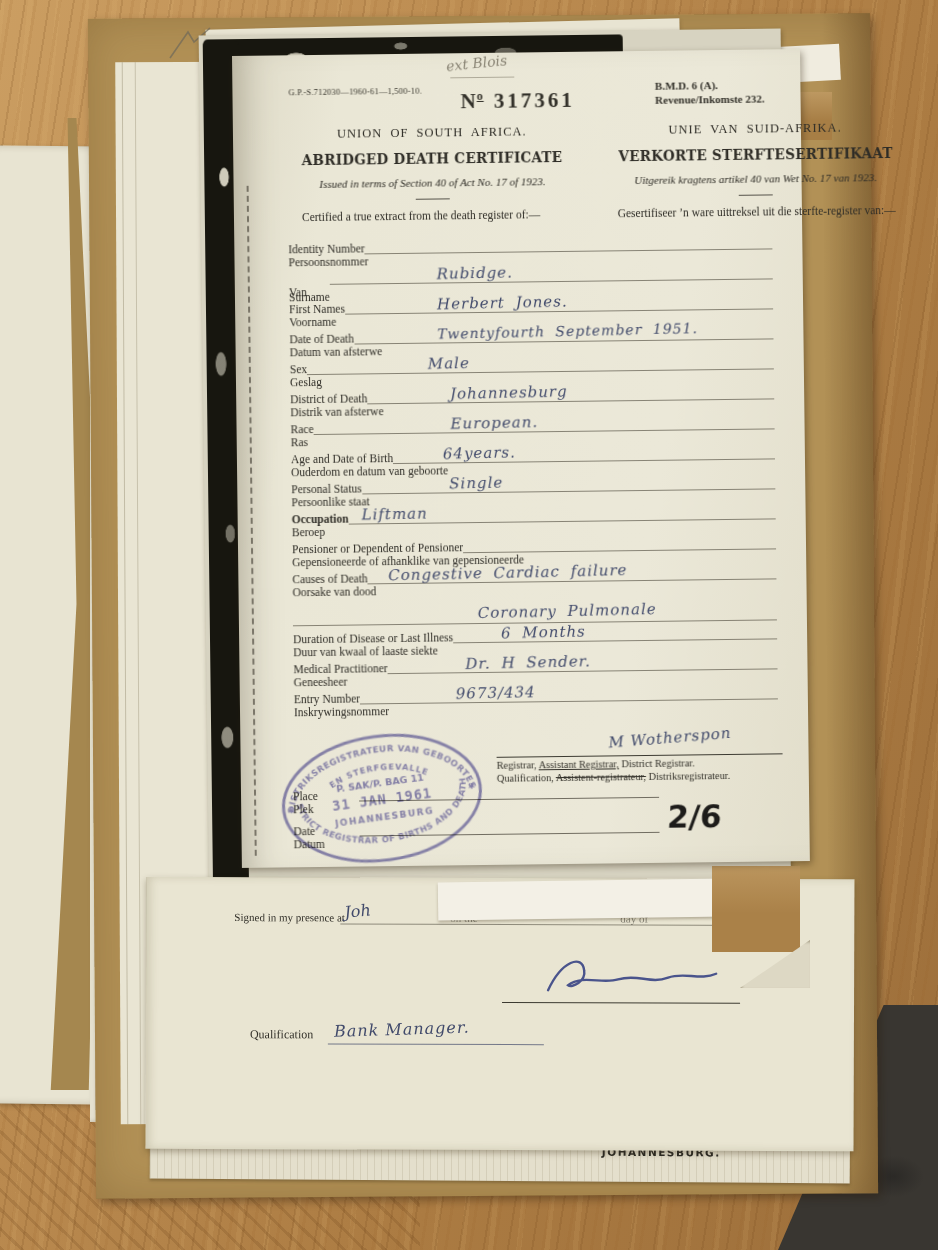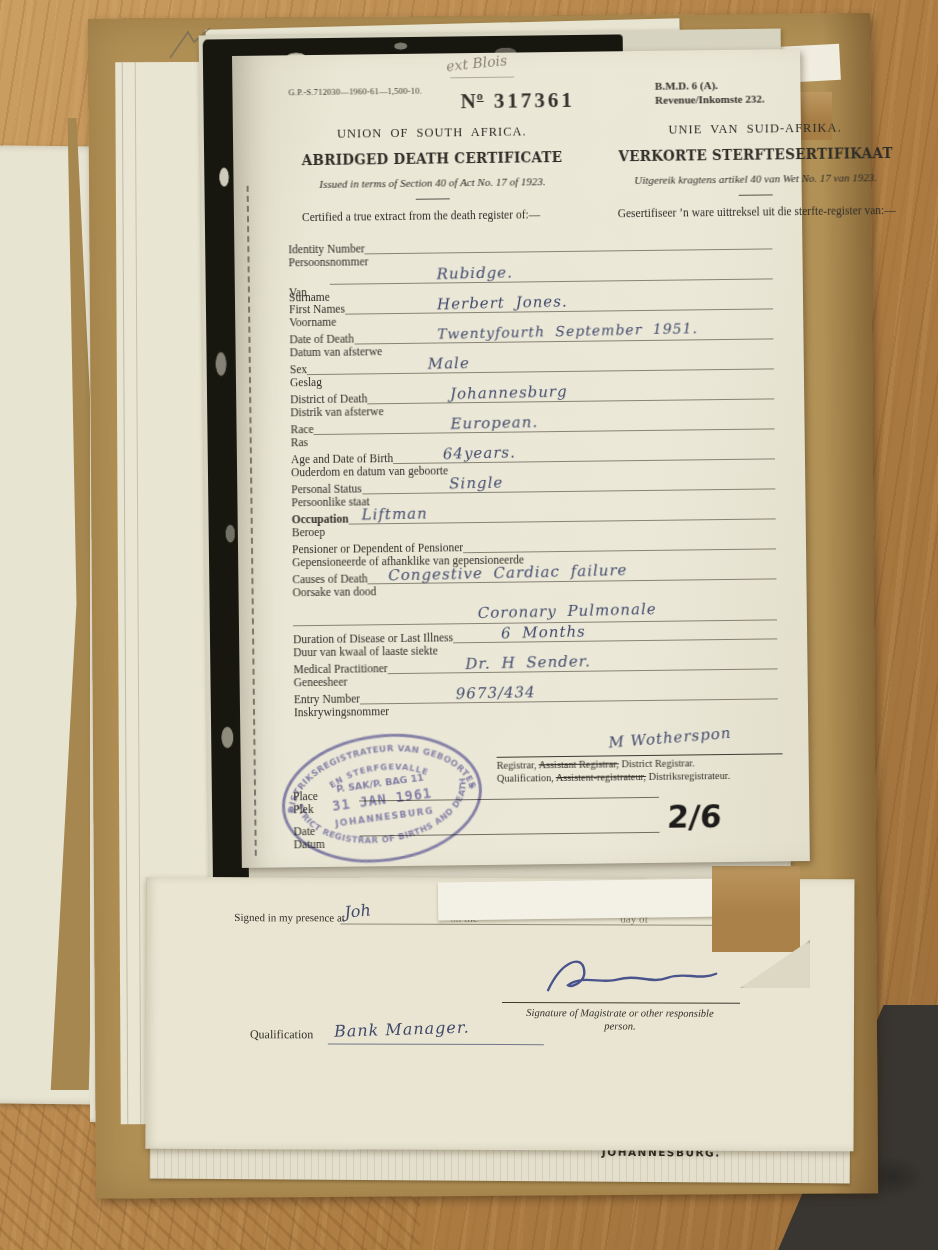--- a/index.html
+++ b/index.html
@@ -169,24 +169,20 @@
     <div class="ms-line"></div>
     <div class="ms-text ms-faint" style="left:304px;top:34px;">on the</div>
     <div class="ms-text ms-faint" style="left:474px;top:34px;">day of</div>
     <div class="ms-text" style="left:596px;top:33px;">19</div>
     <div class="ms-hand" style="left:612px;top:28px;font-size:14px;">61.</div>
 
     <svg style="left:396px;top:76px;width:184px;height:46px;" viewBox="0 0 184 46">
       <path d="M6 36 C 20 6, 40 0, 42 16 C 44 27, 30 34, 26 31 C 40 20, 60 30, 76 25 C 96 19, 108 30, 126 23 C 142 17, 158 26, 174 19" fill="none" stroke="#4a548c" stroke-width="2.4" stroke-linecap="round"></path>
     </svg>
     <div class="sig-line"></div>
-    <div class="mag-caption">
-      <span style="position:static;">Signature of Magistrate or other responsible</span><br>
-      <span style="position:static;">person.</span>
-    </div>
     <div class="qual">
       <span style="position:static;">Qualification</span>
       <span class="ms-hand qual-val">Bank Manager.</span>
       <div class="qual-rule"></div>
     </div>
   </div>
 
   <div class="white-strip"></div>
   <div class="tape-br"></div>
   <div class="fold-corner"></div>
@@ -345,21 +341,21 @@
           </div>
         <div class="fline" style="position:static;"></div>
         <span class="hand" style="left:162px;">9673/434</span>
       </div>
     </div>
 
     <div class="reg">
       <div class="reg-sig">M Wotherspon</div>
       <div class="reg-line"></div>
       <div class="reg-caption">
-        <span style="position:static;">Registrar, </span><span class="strike" style="position:static;">Assistant Registrar,</span><span style="position:static;"> District Registrar.</span><br>
+        <span style="position:static;">Registrar, </span><span class="strike" style="position:static;text-decoration:underline;">Assistant Registrar,</span><span style="position:static;"> District Registrar.</span><br>
         <span style="position:static;">Qualification, </span><span class="strike" style="position:static;">Assistent-registrateur,</span><span style="position:static;"> Distriksregistrateur.</span>
       </div>
     </div>
 
     <div class="pd">
       <div class="pd-row">
         <div class="len" style="position:static;">Place</div>
         <div class="len" style="position:static;">Plek</div>
         <div class="pd-rule"></div>
       </div>

